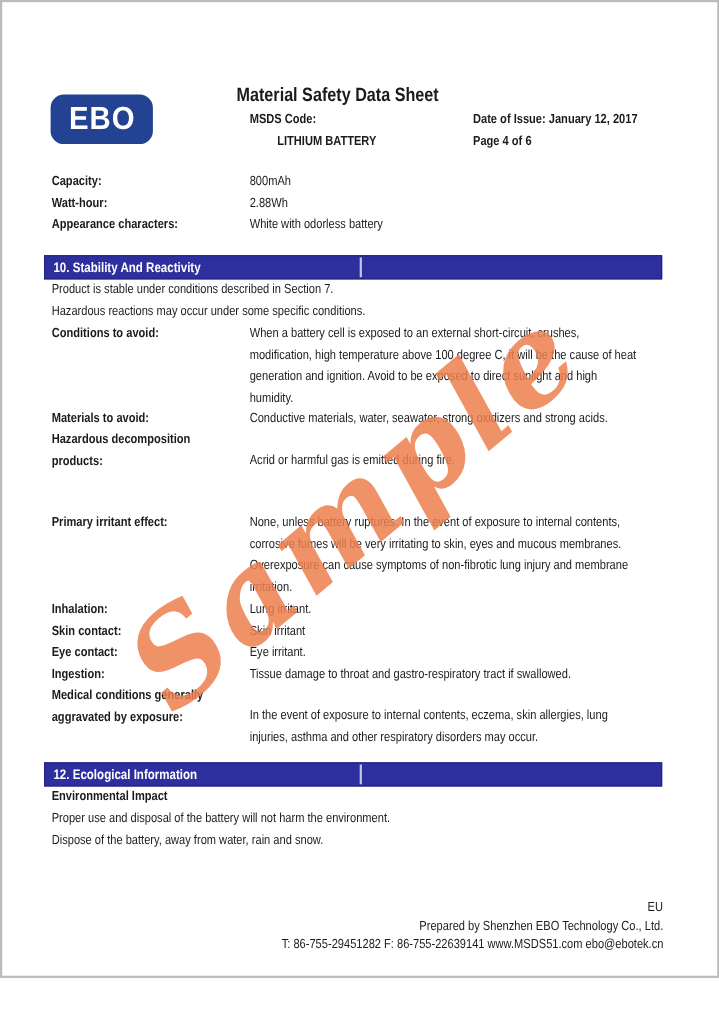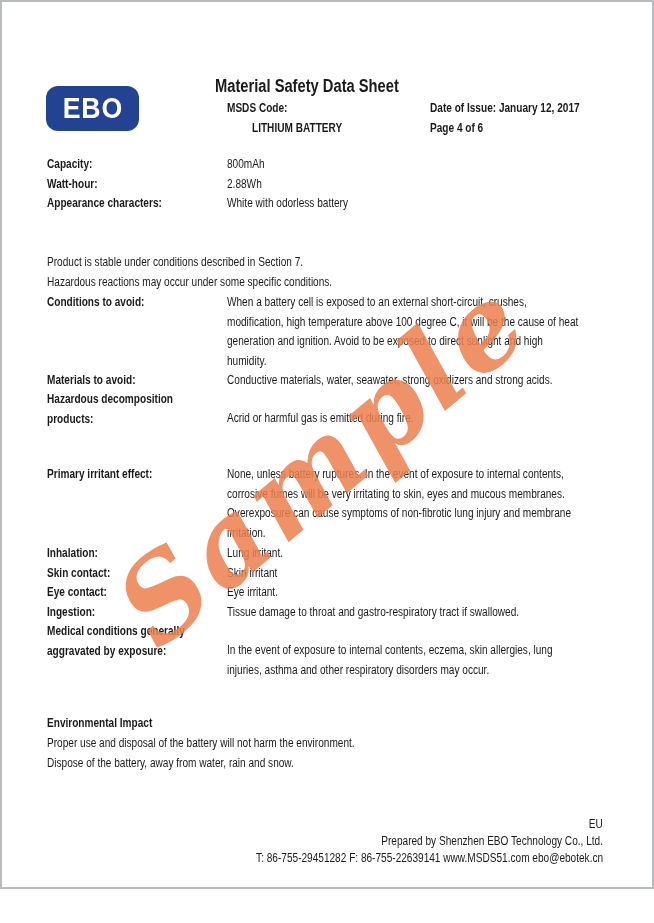--- a/index.html
+++ b/index.html
@@ -97,20 +97,24 @@
   <div class="t b" style="left:428px;top:97px">Date of Issue: January 12, 2017</div>
   <div class="t b" style="left:428px;top:117px">Page 4 of 6</div>
 
   <div class="t b" style="left:45px;top:153px">Capacity:</div>
   <div class="t" style="left:225px;top:153px">800mAh</div>
   <div class="t b" style="left:45px;top:173px">Watt-hour:</div>
   <div class="t" style="left:225px;top:173px">2.88Wh</div>
   <div class="t b" style="left:45px;top:192px">Appearance characters:</div>
   <div class="t" style="left:225px;top:192px">White with odorless battery</div>
 
+  <div class="bar" style="top:230px">
+    <span class="bartxt">10. Stability And Reactivity</span>
+    <div class="bardiv"></div>
+  </div>
   <div class="t" style="left:45px;top:251px">Product is stable under conditions described in Section 7.</div>
   <div class="t" style="left:45px;top:271px">Hazardous reactions may occur under some specific conditions.</div>
 
   <div class="t b" style="left:45px;top:291px">Conditions to avoid:</div>
   <div class="t" style="left:225px;top:291px">When a battery cell is exposed to an external short-circuit, crushes,
 modification, high temperature above 100 degree C, it will be the cause of heat
 generation and ignition. Avoid to be exposed to direct sunlight and high
 humidity.</div>
 
   <div class="t b" style="left:45px;top:369px">Materials to avoid:</div>
@@ -137,20 +141,24 @@
   <div class="t" style="left:225px;top:581px">Eye irritant.</div>
 
   <div class="t b" style="left:45px;top:601px">Ingestion:</div>
   <div class="t" style="left:225px;top:601px">Tissue damage to throat and gastro-respiratory tract if swallowed.</div>
 
   <div class="t b" style="left:45px;top:620px">Medical conditions generally
 aggravated by exposure:</div>
   <div class="t" style="left:225px;top:639px">In the event of exposure to internal contents, eczema, skin allergies, lung
 injuries, asthma and other respiratory disorders may occur.</div>
 
+  <div class="bar" style="top:691px">
+    <span class="bartxt">12. Ecological Information</span>
+    <div class="bardiv"></div>
+  </div>
   <div class="t b" style="left:45px;top:712px">Environmental Impact</div>
   <div class="t" style="left:45px;top:732px">Proper use and disposal of the battery will not harm the environment.</div>
   <div class="t" style="left:45px;top:752px">Dispose of the battery, away from water, rain and snow.</div>
 
   <div class="watermark">Sample</div>
 
   <div class="t tr" style="right:49px;top:813px">EU</div>
   <div class="t tr" style="right:49px;top:830px">Prepared by Shenzhen EBO Technology Co., Ltd.</div>
   <div class="t tr" style="right:49px;top:847px">T: 86-755-29451282 F: 86-755-22639141 www.MSDS51.com ebo@ebotek.cn</div>
 

